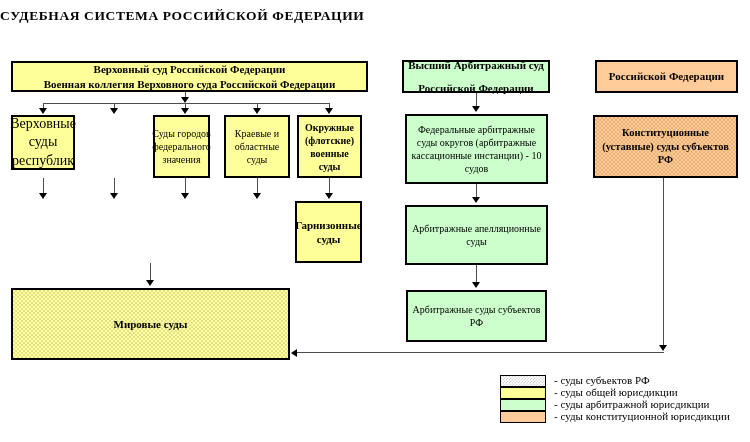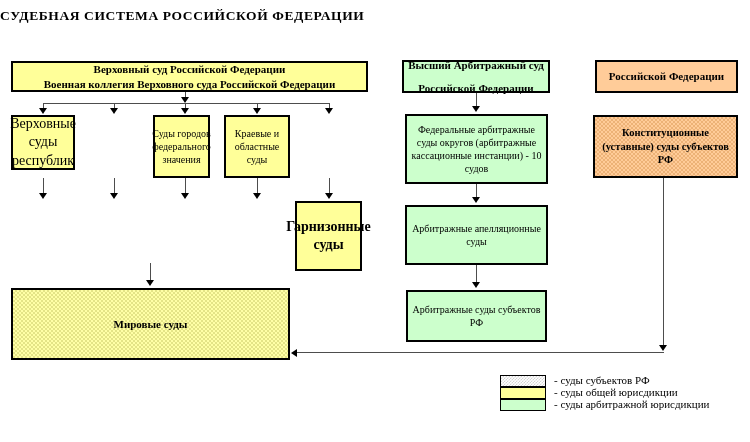--- a/index.html
+++ b/index.html
@@ -65,22 +65,25 @@
 
   <div class="box yellow" style="left:11px;top:115px;width:64px;height:55px;font-size:14px;">
     <span>Верховные суды республик</span>
   </div>
   <div class="box yellow" style="left:153px;top:115px;width:57px;height:63px;font-size:10px;">
     <span>Суды городов федерального значения</span>
   </div>
   <div class="box yellow" style="left:224px;top:115px;width:66px;height:63px;font-size:10px;">
     <span>Краевые и областные суды</span>
   </div>
+  <div class="box yellow bold" style="left:297px;top:115px;width:65px;height:63px;font-size:10px;">
+    <span>Окружные (флотские) военные суды</span>
+  </div>
 
-  <div class="box yellow bold" style="left:295px;top:201px;width:67px;height:70px;font-size:14px;">
+  <div class="box yellow bold" style="left:295px;top:201px;width:67px;height:62px;font-size:11px;">
     <span>Гарнизонные суды</span>
   </div>
 
   <div class="box hatch-yellow bold" style="left:11px;top:288px;width:279px;height:72px;font-size:11px;">
     <span>Мировые суды</span>
   </div>
 
   <div class="box green bold" style="left:402px;top:60px;width:148px;height:33px;font-size:11px;gap:8px;">
     <span>Высший Арбитражный суд</span>
     <span>Российской Федерации</span>
@@ -149,15 +152,19 @@
       <div class="legend-label">- суды субъектов РФ</div>
     </div>
     <div class="legend-row">
       <div class="legend-swatch yellow"></div>
       <div class="legend-label">- суды общей юрисдикции</div>
     </div>
     <div class="legend-row">
       <div class="legend-swatch green"></div>
       <div class="legend-label">- суды арбитражной юрисдикции</div>
     </div>
+    <div class="legend-row">
+      <div class="legend-swatch orange"></div>
+      <div class="legend-label">- суды конституционной юрисдикции</div>
+    </div>
   </div>
 
 </div>
 
 </body></html>

